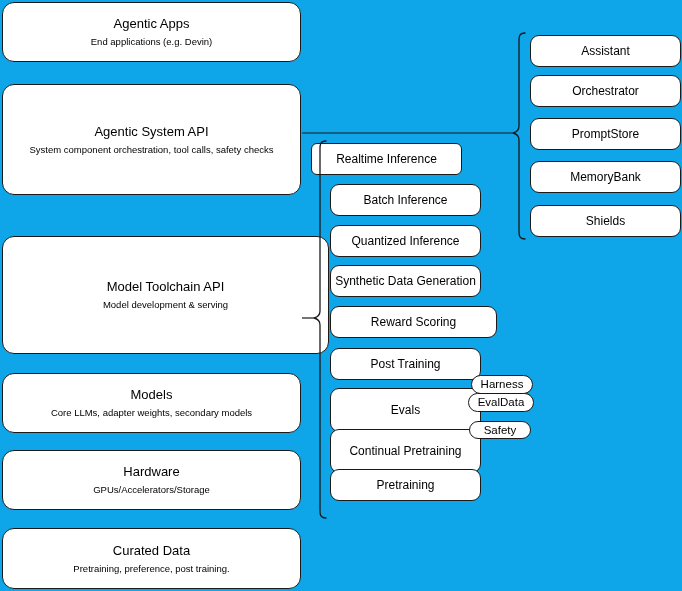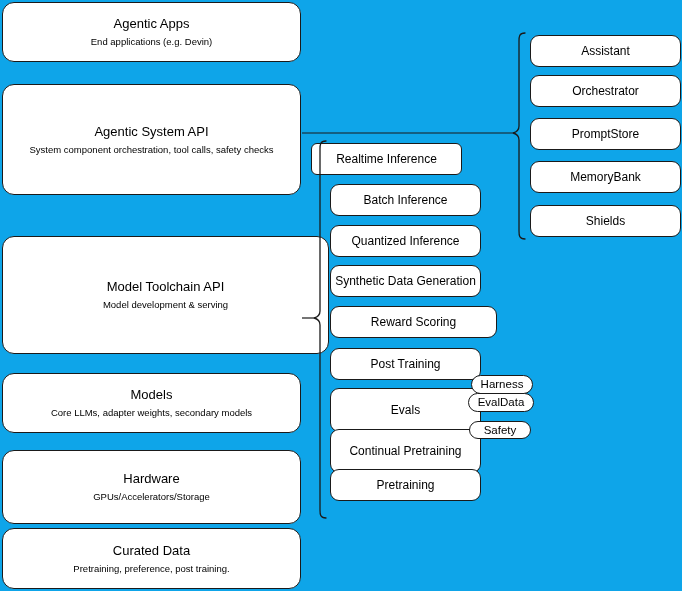--- a/index.html
+++ b/index.html
@@ -115,21 +115,21 @@
       <div class="sub">System component orchestration, tool calls, safety checks</div>
     </div>
     <div class="node layer" style="left: 2px; top: 236px; width: 327px; height: 118px; border-color: rgb(26, 26, 26);">
       <div class="title">Model Toolchain API</div>
       <div class="sub">Model development &amp; serving</div>
     </div>
     <div class="node layer" style="left: 2px; top: 373px; width: 299px; height: 60px; border-color: rgb(26, 26, 26);">
       <div class="title">Models</div>
       <div class="sub">Core LLMs, adapter weights, secondary models</div>
     </div>
-    <div class="node layer" style="left: 2px; top: 450px; width: 299px; height: 74px; border-color: rgb(26, 26, 26);">
+    <div class="node layer" style="left: 2px; top: 450px; width: 299px; height: 60px; border-color: rgb(26, 26, 26);">
       <div class="title">Hardware</div>
       <div class="sub">GPUs/Accelerators/Storage</div>
     </div>
     <div class="node layer" style="left: 2px; top: 528px; width: 299px; height: 61px; border-color: rgb(26, 26, 26);">
       <div class="title">Curated Data</div>
       <div class="sub">Pretraining, preference, post training.</div>
     </div>
   </div>
 
   <div class="nodelayer">

